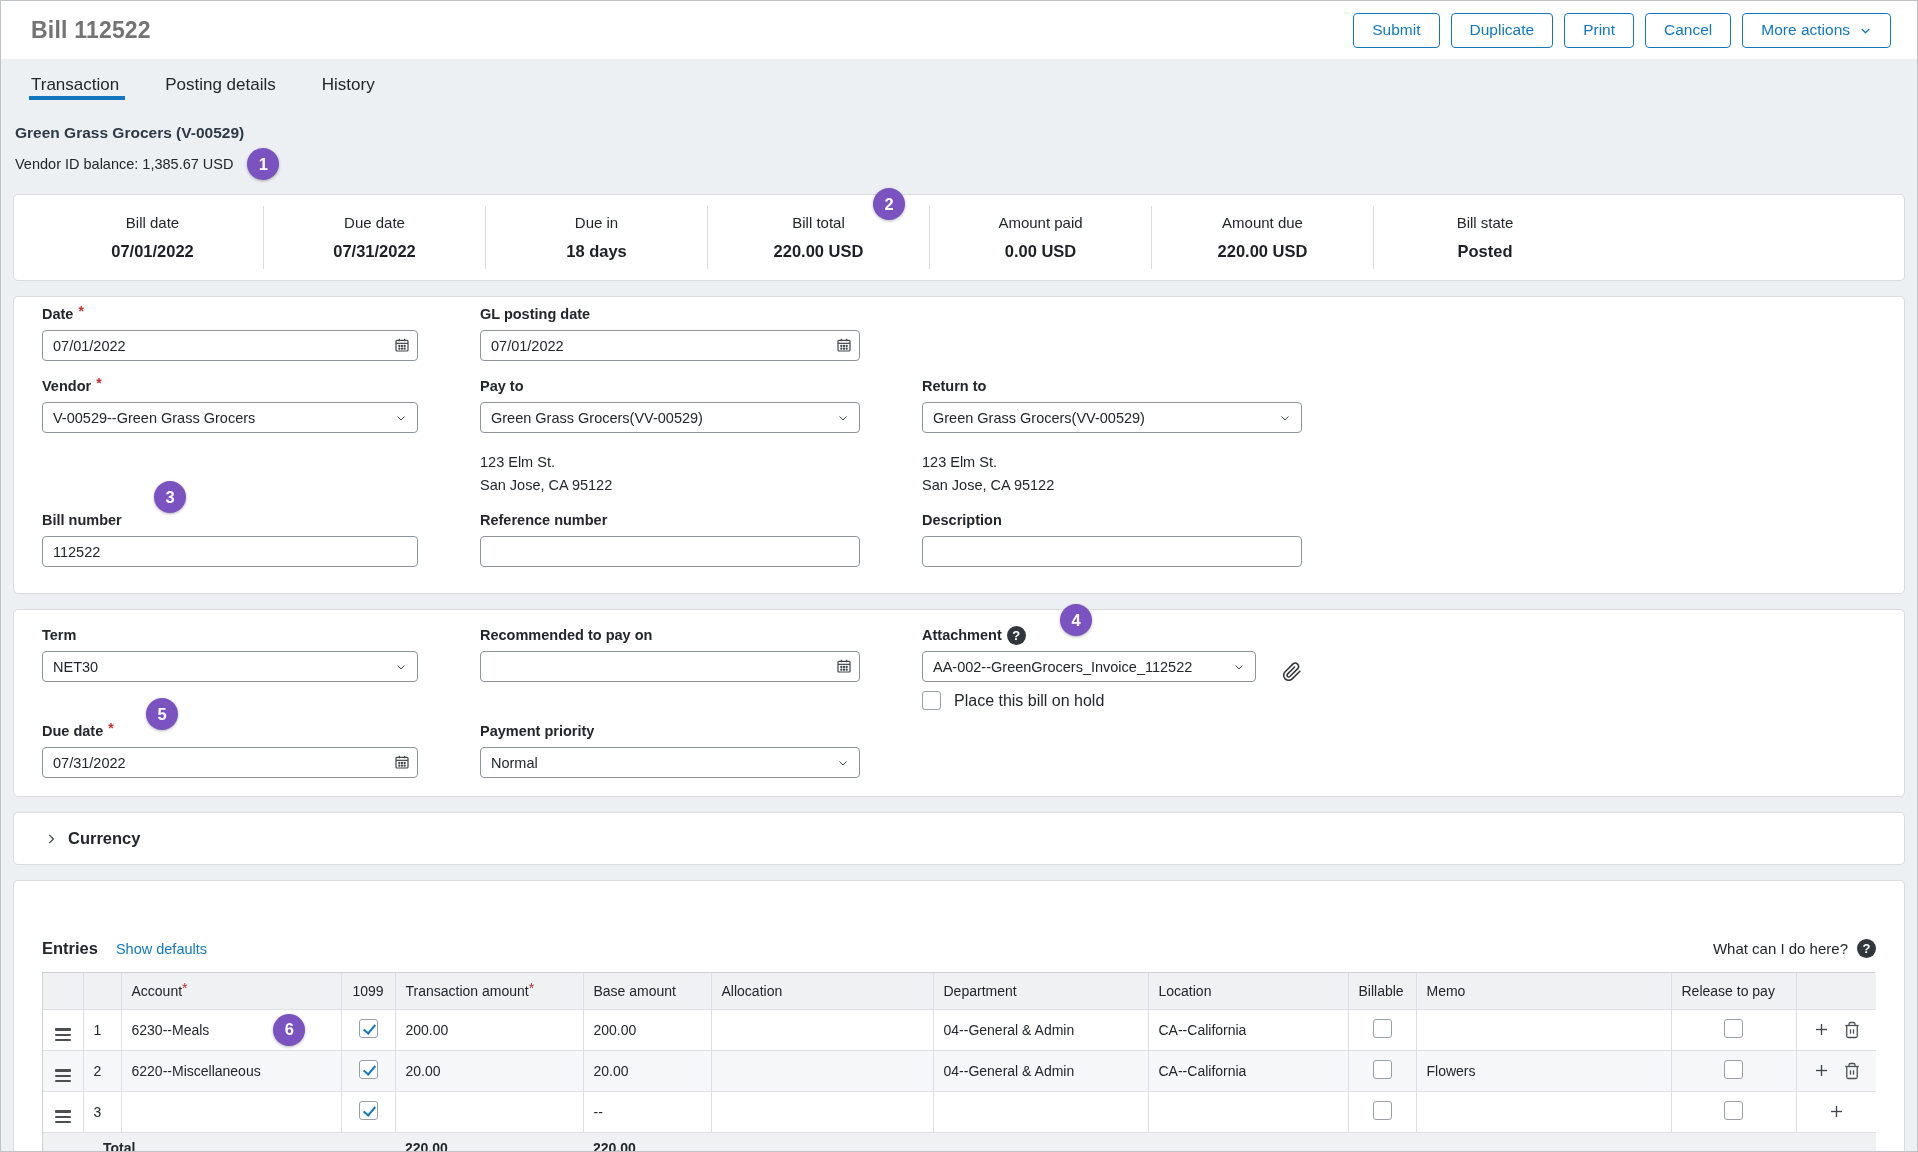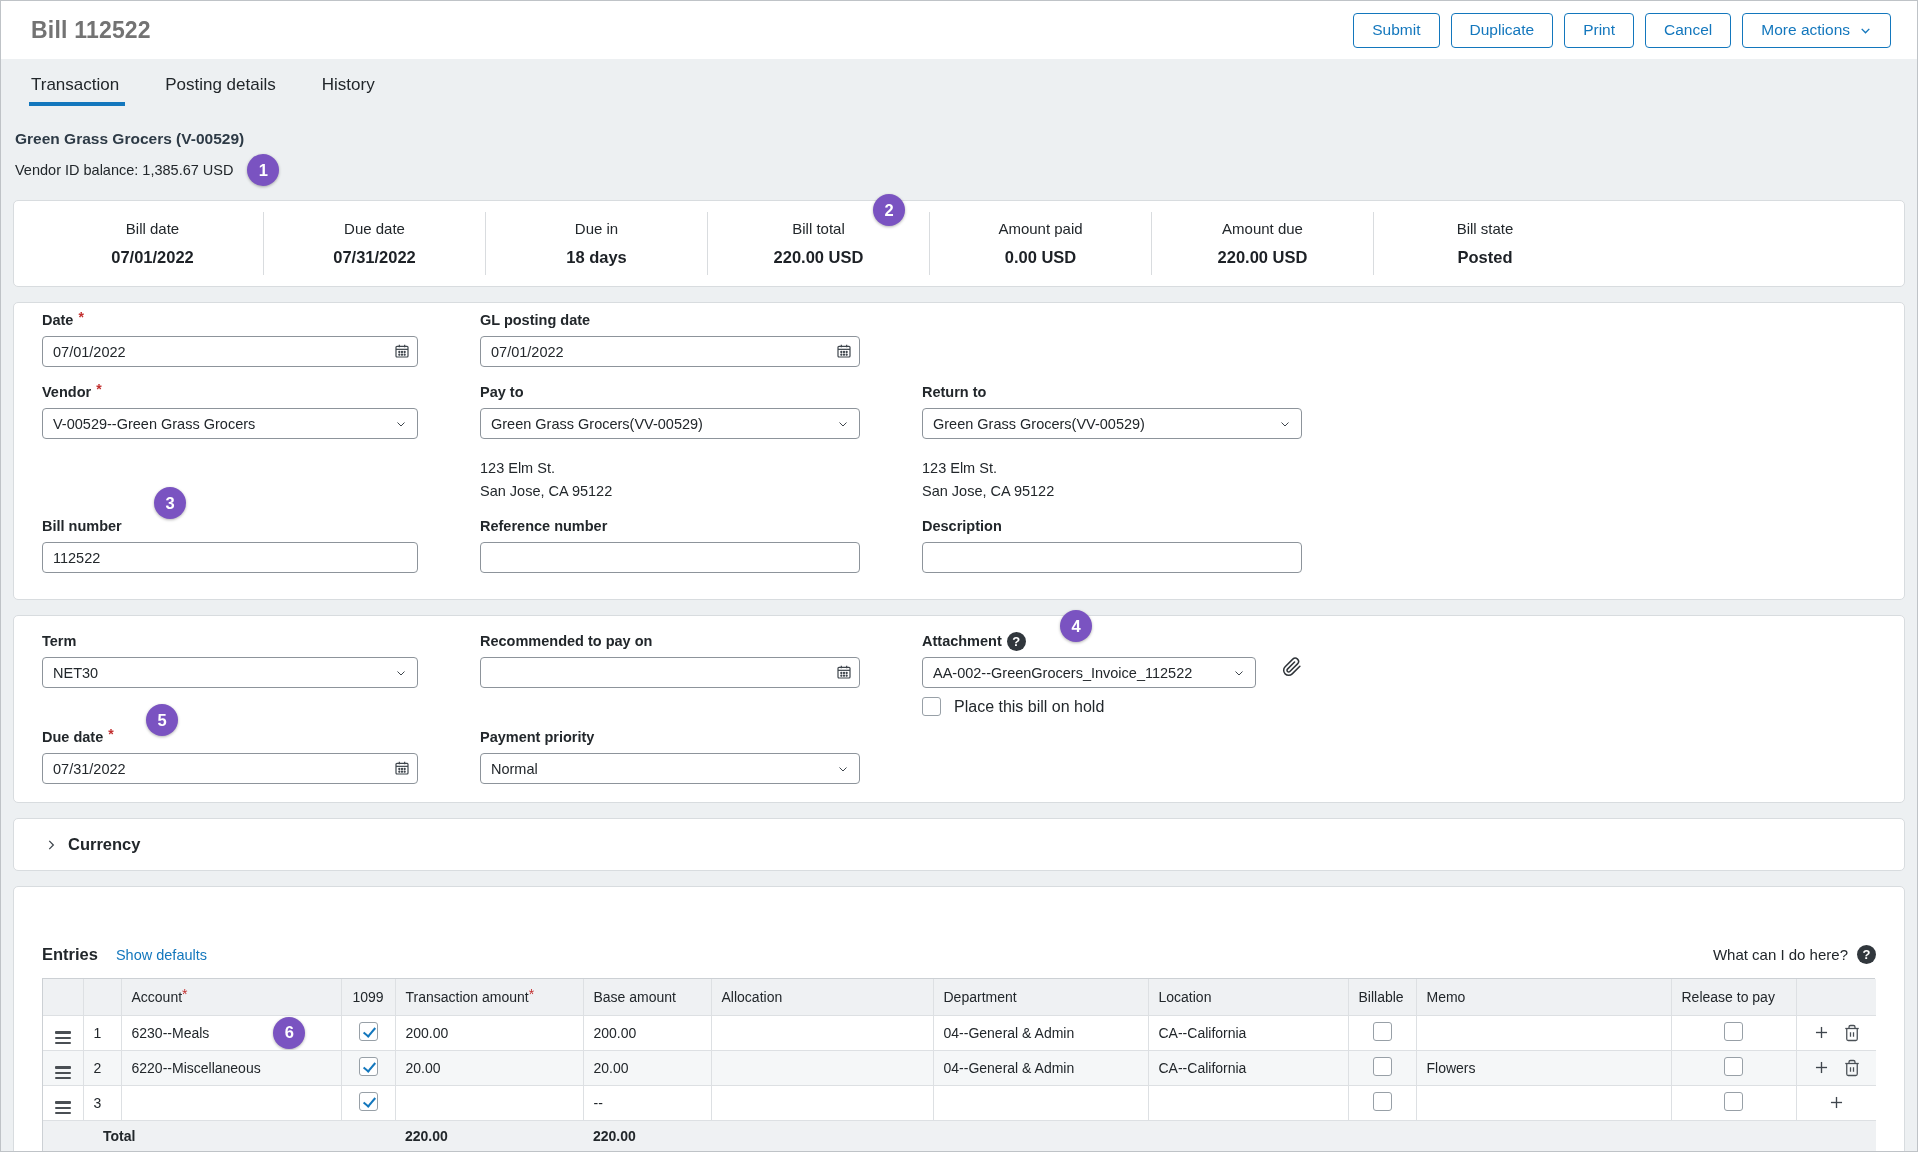--- a/index.html
+++ b/index.html
@@ -7,21 +7,21 @@
   .page { width:1918px; height:1152px; background:#edf0f2; border:1px solid #bfc3c7; position:relative; overflow:hidden; font-family:"Liberation Sans", sans-serif; }
 
   
   .top { height:58px; background:#fff; display:flex; align-items:center; justify-content:space-between; padding:0 26px 0 30px; }
   .page-title { font-size:23px; font-weight:700; color:#737373; letter-spacing:.2px; }
   .toolbar { display:flex; gap:11px; }
   .btn { height:35px; padding:0 18px; background:#fff; border:1px solid #1377bd; border-radius:4px; color:#1377bd; font-size:15.5px; display:inline-flex; align-items:center; gap:9px; cursor:pointer; font-family:"Liberation Sans", sans-serif; }
 
   
   .tabs { display:flex; gap:46px; margin:16px 0 0 30px; }
-  .tab { font-size:17px; color:#22272b; padding-bottom:11px; position:relative; cursor:pointer; }
+  .tab { font-size:17px; color:#22272b; padding-bottom:5px; position:relative; cursor:pointer; }
   .tab.active::after { content:""; position:absolute; left:-2px; right:-6px; bottom:0; height:4px; background:#1377bd; }
 
   
   .vendor { margin:24px 14px 14px; }
   .vendor-name { font-size:15.5px; font-weight:700; color:#2d3a46; }
   .vendor-balance { margin-top:6px; font-size:14.5px; color:#22272b; display:flex; align-items:center; }
 
   .callout { width:32px; height:32px; border-radius:50%; background:#7a53c1; color:#fff; font-size:16.5px; font-weight:700; display:inline-flex; align-items:center; justify-content:center; box-shadow:0 1px 3px rgba(0,0,0,.3); flex:0 0 auto; }
 
   
@@ -42,21 +42,21 @@
   .frow:last-child { margin-bottom:0; }
   .label { font-size:14.5px; font-weight:700; color:#22272b; margin-bottom:7px; display:flex; align-items:center; gap:5px; position:relative; height:18px; }
   .req::after { content:"*"; color:#c22f2f; font-size:14px; position:relative; top:-3px; }
   .inputwrap { position:relative; }
   .txt { width:100%; height:31px; border:1px solid #8d949b; border-radius:4px; padding:0 34px 0 10px; font-size:14.5px; color:#22272b; background:#fff; font-family:"Liberation Sans", sans-serif; }
   .cal-btn { position:absolute; right:8px; top:7px; cursor:pointer; line-height:0; }
   .select { height:31px; border:1px solid #8d949b; border-radius:4px; background:#fff; display:flex; align-items:center; justify-content:space-between; padding:0 10px; font-size:14.5px; color:#22272b; cursor:pointer; }
   .address { font-size:14.5px; color:#22272b; line-height:23px; padding-top:2px; }
   .help { width:19px; height:19px; border-radius:50%; background:#31373d; color:#fff; font-size:13px; font-weight:700; display:inline-flex; align-items:center; justify-content:center; }
   .help::after { content:"?"; }
-  .attach-line { display:flex; align-items:flex-start; gap:26px; }
+  .attach-line { display:flex; align-items:flex-end; gap:26px; }
   .attach-line .select { width:338px; }
   .hold-row { display:flex; align-items:center; gap:13px; margin-top:9px; }
   .cb { width:19px; height:19px; border:1px solid #98a0a7; border-radius:3px; background:#fff; display:inline-block; position:relative; flex:0 0 auto; cursor:pointer; }
   .cb.checked::after { content:""; position:absolute; left:6px; top:2px; width:5px; height:10px; border-right:2.5px solid #1377bd; border-bottom:2.5px solid #1377bd; transform:rotate(40deg); }
   .cb-label { font-size:16px; color:#22272b; }
 
   
   .label .callout.b3 { position:absolute; left:112px; top:-30px; }
   .label .callout.b4 { position:absolute; left:138px; top:-22px; }
   .label .callout.b5 { position:absolute; left:104px; top:-24px; }
@@ -72,21 +72,21 @@
   .entries-help { margin-left:auto; display:flex; align-items:center; gap:9px; font-size:15px; color:#22272b; }
 
   .tablewrap { width:1833px; border:1px solid #ccd0d4; margin-top:14px; }
   table { border-collapse:collapse; width:100%; table-layout:fixed; }
   th { background:#eff1f3; height:36px; font-size:14px; font-weight:400; color:#22272b; text-align:left; padding:0 10px; }
   td { height:35px; font-size:14px; color:#22272b; padding:0 10px; background:#fff; }
   th, td { border-right:1px solid #dde0e3; border-bottom:1px solid #dde0e3; overflow:hidden; white-space:nowrap; }
   th:last-child, td:last-child { border-right:none; }
   tr.alt td { background:#f5f7f8; }
   td.num, th.num { text-align:left; padding-right:14px; }
-  td.ctr, th.ctr { text-align:center; padding:0;margin-left:37px; }
+  td.ctr, th.ctr { text-align:center; padding:9px;margin-left:37px; }
   .cellflex { display:flex; align-items:center; }
   .cellflex .callout { margin-left:64px; }
   .drag { display:inline-flex; flex-direction:column; gap:3px; cursor:grab; }
   .drag i { display:block; width:16px; height:2.4px; background:#4a4f54; border-radius:1px; }
   td.dragcell { text-align:center; }
   td.actions { padding:0; }
   .actflex { display:flex; align-items:center; justify-content:center; gap:12px; }
   .iconbtn { line-height:0; cursor:pointer; display:inline-flex; }
   tr.total td { background:#eff1f3; border-right:none; border-bottom:none; height:31px; }
   .total-label { font-weight:700; padding-left:60px !important; }

